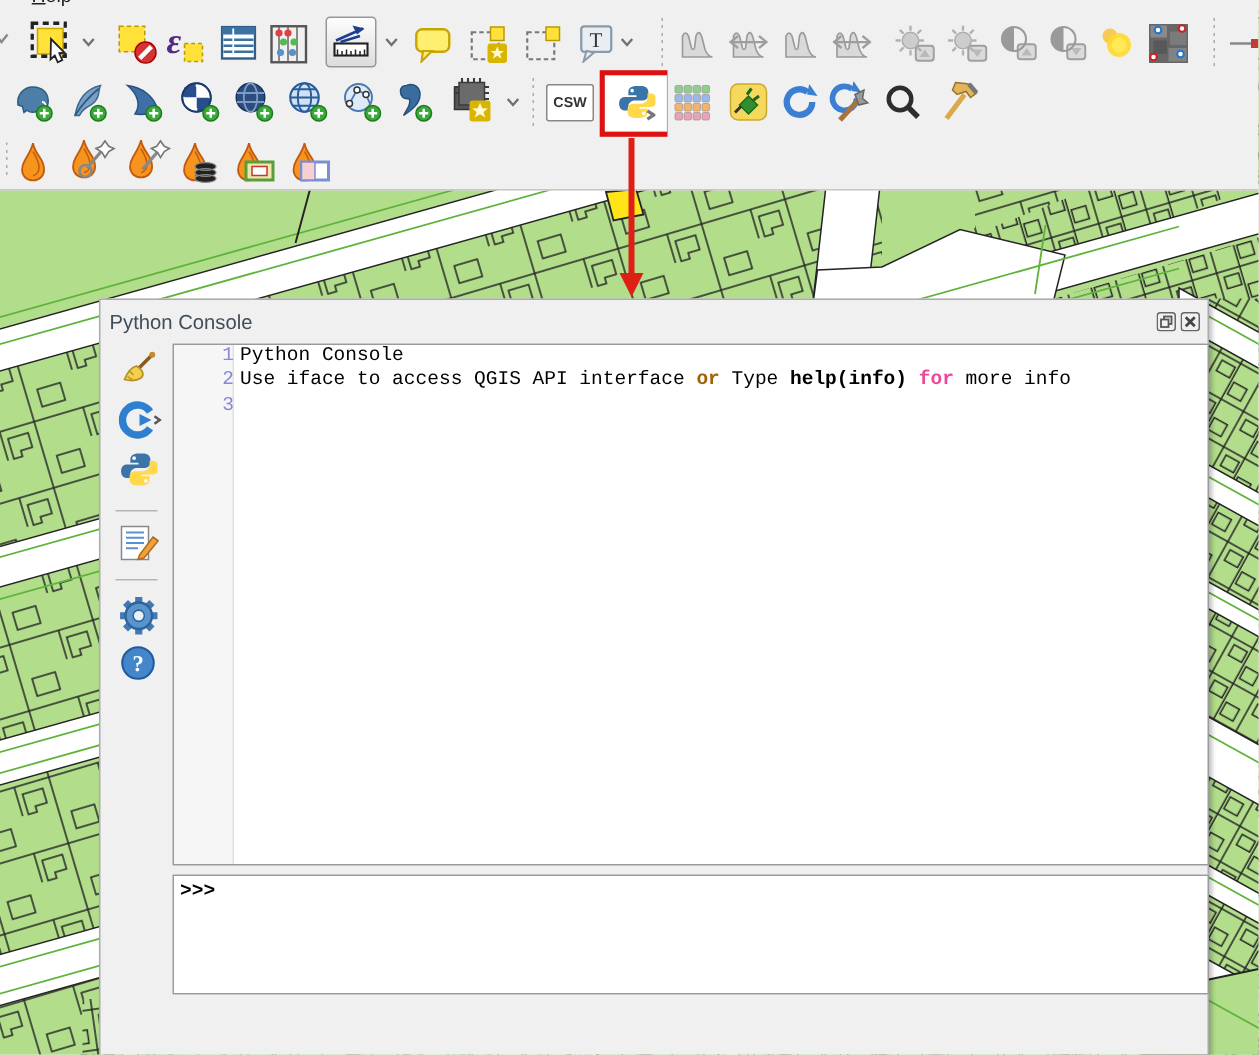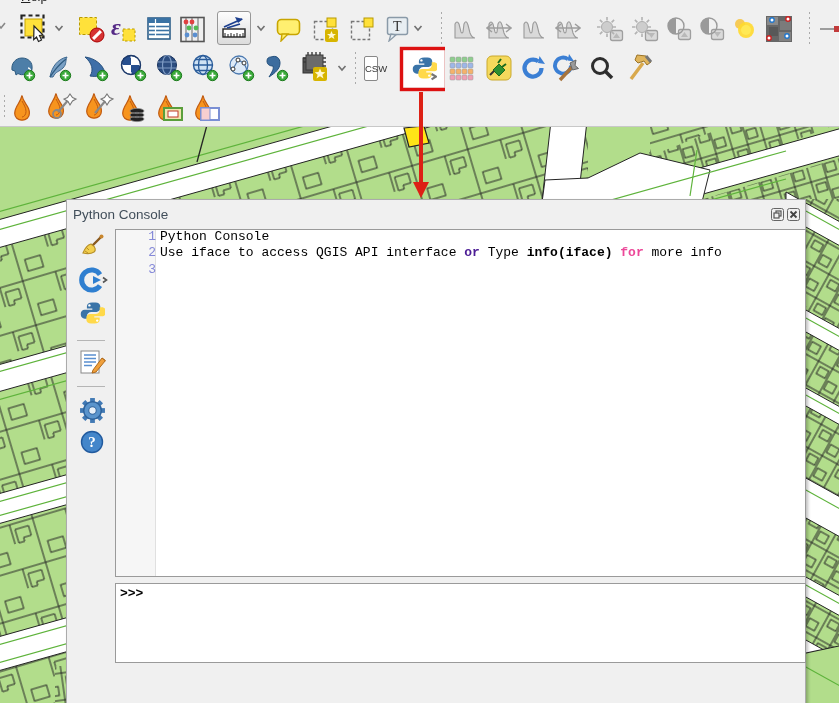--- a/index.html
+++ b/index.html
@@ -293,21 +293,21 @@
 <g stroke="#3a3a3a" stroke-width="1.4">
       <path d="M11 3v-3M15 3v-3M19 3v-3M23 3v-3M26 6h3M26 10h3M26 14h3M9 6H6M9 10H6"></path>
     </g>
 <rect x="16" y="15" width="14" height="14" rx="2" fill="#d7b500"></rect>
     <path d="M23 16.5l1.5 3.6 3.8.2-3 2.4 1.2 3.7-3.5-2.2-3.5 2.2 1.2-3.7-3-2.4 3.8-.2z" fill="#fff8d0"></path>
   </svg>
 <svg class="abs" style="left:337px;top:64px" width="10" height="8" viewBox="0 0 10 8">
     <path d="M1.5 2l3.5 4 3.5-4" fill="none" stroke="#707070" stroke-width="1.6"></path>
   </svg>
 <div class="abs" style="left:355px;top:52px;width:1px;height:32px;background:repeating-linear-gradient(to bottom,#aaa 0 2px,transparent 2px 5px)"></div>
-<div class="abs" style="left:364px;top:56px;width:14px;height:25px;background:#fff;border:1.5px solid #888;border-radius:2px;color:#333;font-size:9.5px;font-weight:normal;text-align:center;line-height:23px">CSW</div>
+<div class="abs" style="left:364px;top:56px;width:32px;height:25px;background:#fff;border:1.5px solid #888;border-radius:2px;color:#333;font-size:9.5px;font-weight:bold;text-align:center;line-height:23px">CSW</div>
 <svg class="abs" style="left:411px;top:55px" width="26" height="26" viewBox="0 0 24 24">
     <path d="M12.2 2.2c-3.1 0-4.9 1.4-4.9 3.6v2.1h5v1h-7C3 8.9 1.6 10.4 1.6 13s1.4 4.2 3.7 4.2h2V14.6c0-2 1.8-3.6 4-3.6h4.9c1.9 0 3.4-1.5 3.4-3.3V5.8c0-2.2-1.7-3.6-4.4-3.6z" fill="#3a74a8"></path>
 <circle cx="9.6" cy="5" r="1.1" fill="#fff"></circle>
 <path d="M12.8 21.8c3.1 0 4.9-1.4 4.9-3.6v-2.1h-5v-1h7c2.3 0 3.7-1.5 3.7-4.1s-1.4-4.2-3.7-4.2h-2v2.6c0 2-1.8 3.6-4 3.6h-4.9c-1.9 0-3.4 1.5-3.4 3.3v1.9c0 2.2 1.7 3.6 4.4 3.6z" fill="#ffd94a" transform="translate(1.4,0)"></path>
 <circle cx="16.8" cy="19" r="1.1" fill="#fff"></circle>
     <path d="M18 19.5l4 2.5-4 2.5" fill="none" stroke="#777" stroke-width="2" transform="translate(1,-2)"></path>
   </svg>
 <svg class="abs" style="left:449px;top:56px" width="25" height="25" viewBox="0 0 25 25">
     <rect x="1" y="1" width="5" height="5" rx="1" fill="#8fce8f" stroke="#999" stroke-width=".5"></rect>
     <rect x="7" y="1" width="5" height="5" rx="1" fill="#8fce8f" stroke="#999" stroke-width=".5"></rect>
@@ -447,21 +447,21 @@
       <circle cx="12" cy="12" r="10.5" fill="#4486ca" stroke="#215a9e" stroke-width="1.4"></circle>
 <text x="12" y="17" text-anchor="middle" font-family="Liberation Serif,serif" font-weight="bold" font-size="15" fill="#fff">?</text>
     </svg>
  <div class="abs" style="left:48px;top:29px;width:691px;height:348px;background:#fff;border:1px solid #9a9a9a">
    <div class="abs" style="left:0;top:0;width:40px;height:346px;background:#f6f6f6;border-right:1px solid #e0e0e0"></div>
    <div class="abs" style="left:0;top:-1px;width:40px;text-align:right;color:#8589d8;font-family:'Liberation Mono',monospace;font-size:13px;line-height:16.4px">
         <div>1</div>
         <div>2</div>
         <div>3</div>
       </div>
-   <div class="abs" style="left:44px;top:-1px;white-space:pre;color:#000;font-family:'Liberation Mono',monospace;font-size:13px;line-height:16.4px"><div>Python Console</div><div>Use iface to access QGIS API interface <b style="color:#4c1d95">or</b> Type <b>info(iface)</b> <b style="color:#ec4899">for</b> more info</div></div>
+   <div class="abs" style="left:44px;top:-1px;white-space:pre;color:#000;font-family:'Liberation Mono',monospace;font-size:13px;line-height:16.4px"><div>Python Console</div><div>Use iface to access QGIS API interface <b style="color:#a16207">or</b> Type <b>help(info)</b> <b style="color:#ec4899">for</b> more info</div></div>
  </div>
  <div class="abs" style="left:48px;top:383px;width:691px;height:80px;background:#fff;border:1px solid #9a9a9a">
    <div class="abs" style="left:4px;top:2px;font-family:'Liberation Mono',monospace;font-weight:bold;font-size:13px">&gt;&gt;&gt;</div>
  </div>
 </div>
 <svg class="abs" style="left:395px;top:40px" width="50" height="165" viewBox="0 0 50 165">
 <rect x="6.5" y="8.5" width="45" height="41" fill="none" stroke="#dd1111" stroke-width="3.4"></rect>
 <line x1="26" y1="52" x2="26" y2="143" stroke="#dd2015" stroke-width="4"></line>
 <polygon points="18,142 34,142 26,158" fill="#dd2015"></polygon>
 </svg>

